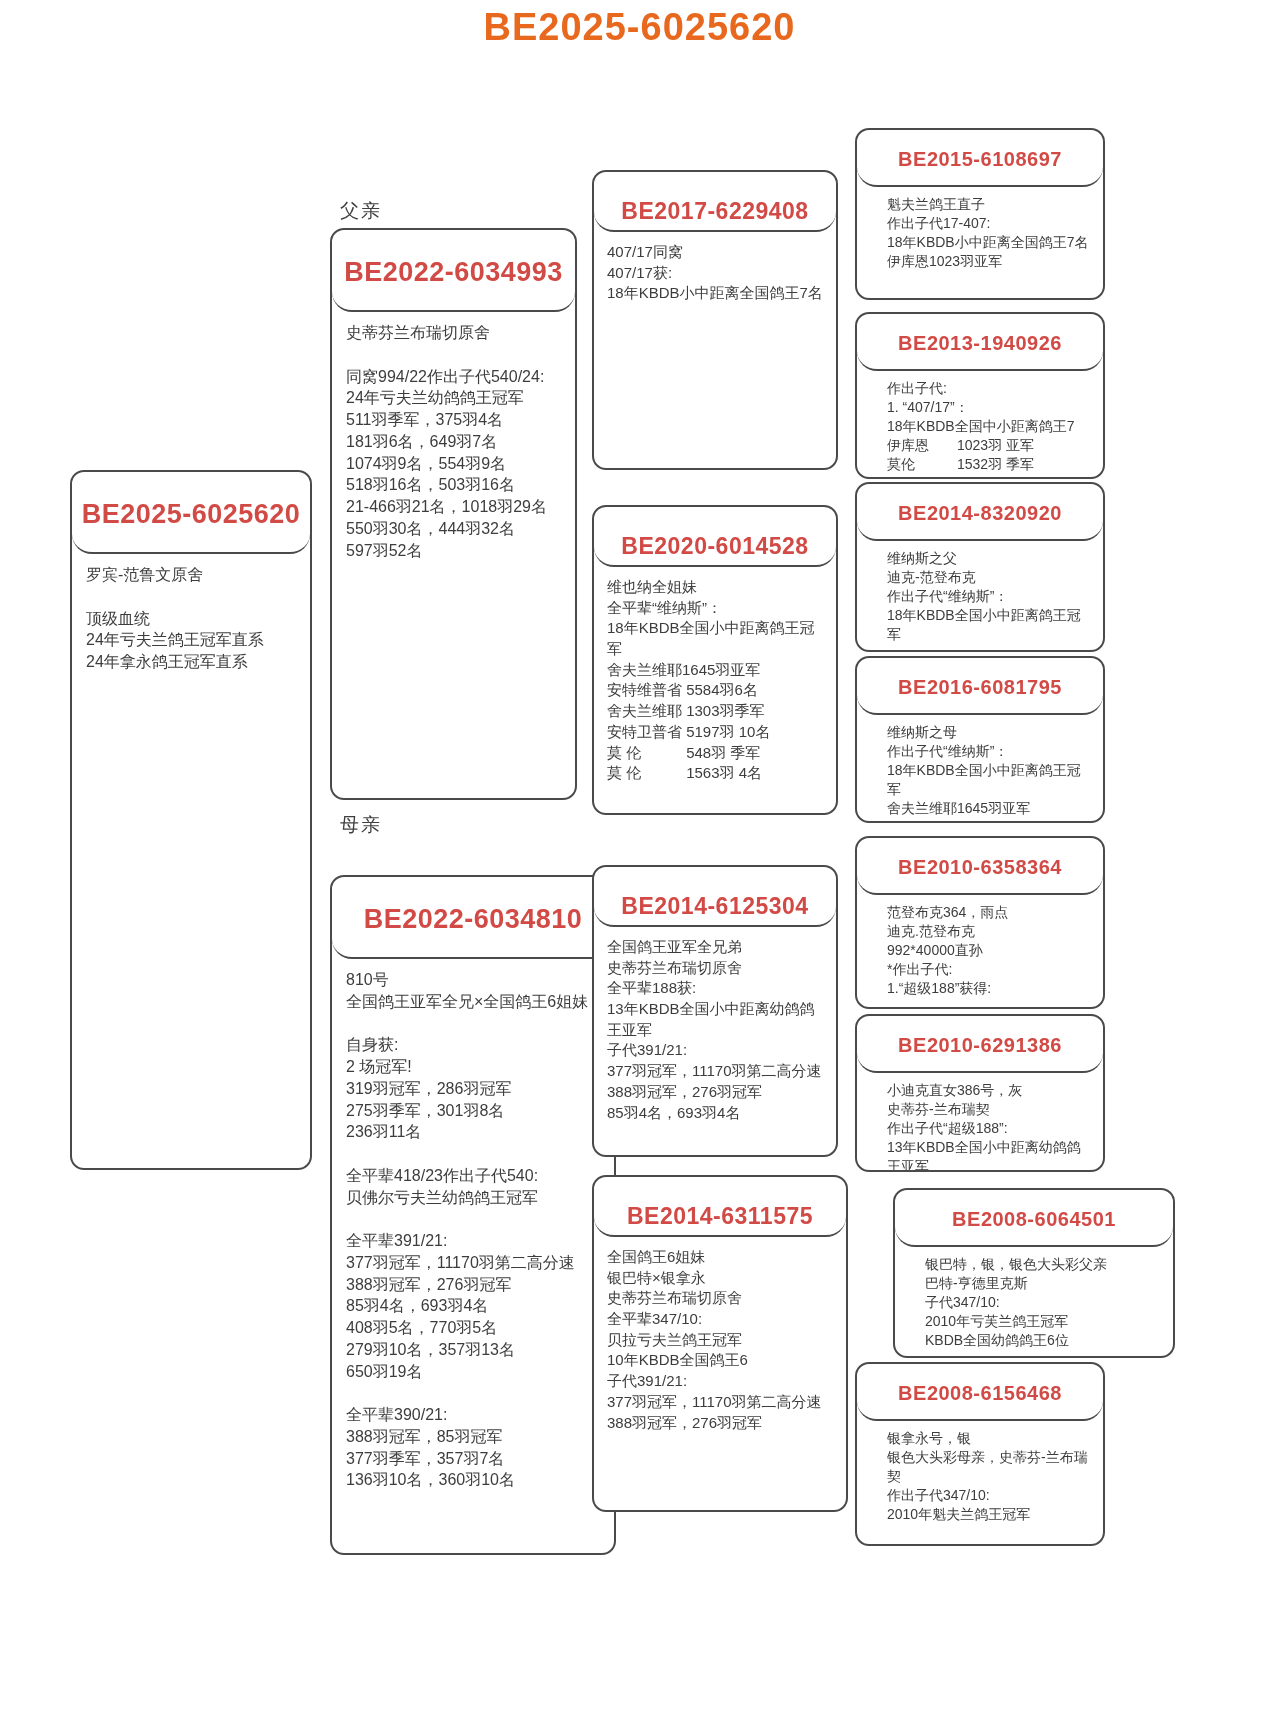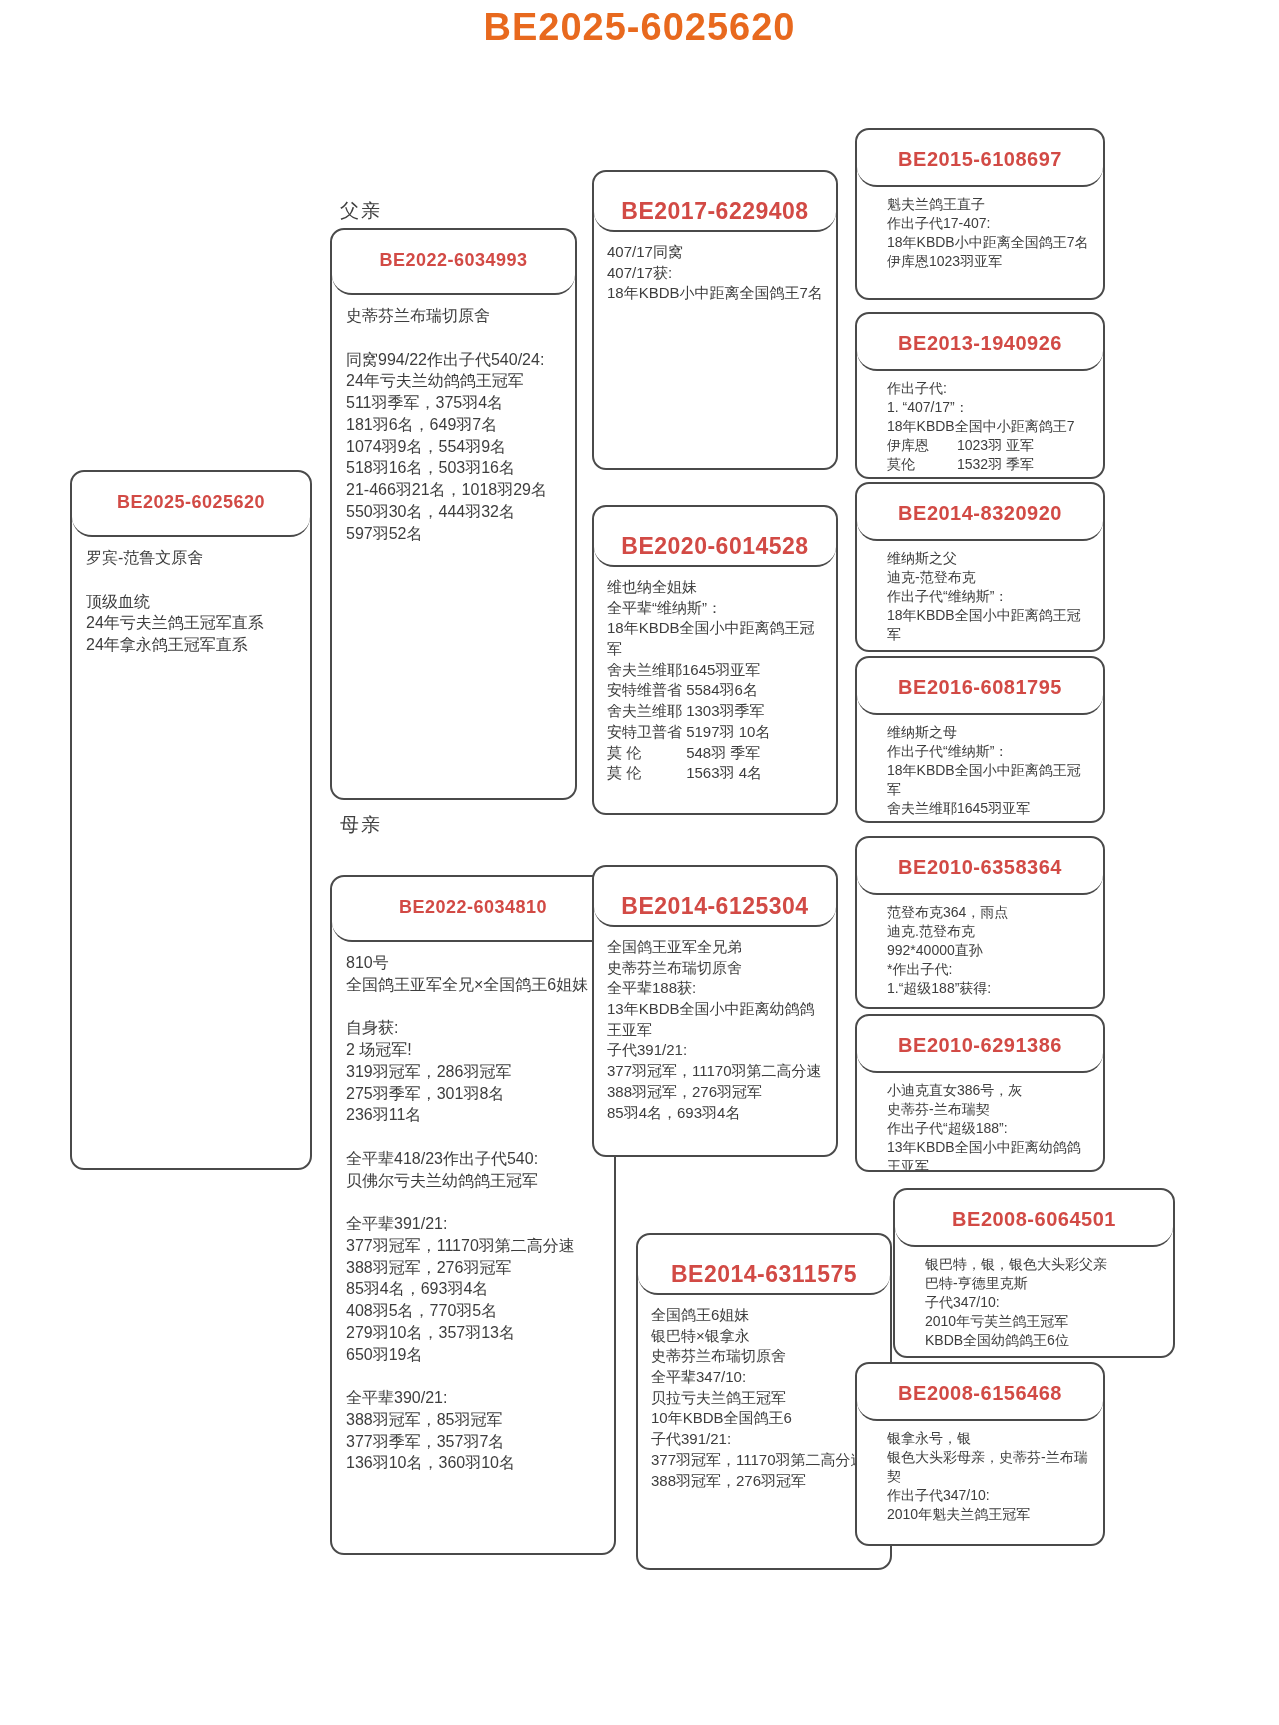--- a/index.html
+++ b/index.html
@@ -31,21 +31,21 @@
     overflow:hidden;
   }
   .box-title{
     text-align:center;
     font-weight:bold;
     color:#D24A45;
     border-bottom:2.5px solid #4a4a4a;
     letter-spacing:0.5px;
     border-radius:20px;
   }
-  .big .box-title{font-size:18px;padding:20px 6px 22px;}
+  .big .box-title{font-size:27px;padding:27px 6px 22px;}
   .col3 .box-title{font-size:23px;padding:26px 6px 5px;}
   .small .box-title{font-size:20px;padding:18px 6px 14px;}
   .box-body{
     white-space:pre-line;
     color:#3d3d3d;
   }
   .big .box-body{font-size:16px;line-height:1.36;padding:10px 14px 0;}
   .col3 .box-body{font-size:15px;line-height:1.38;padding:10px 13px 0;}
   .small .box-body{font-size:14px;line-height:1.36;padding:8px 12px 0;margin-left:18px;}
 </style>
@@ -136,21 +136,21 @@
     <div class="box-body">全国鸽王亚军全兄弟
 史蒂芬兰布瑞切原舍
 全平辈188获:
 13年KBDB全国小中距离幼鸽鸽王亚军
 子代391/21:
 377羽冠军，11170羽第二高分速
 388羽冠军，276羽冠军
 85羽4名，693羽4名</div>
   </div>
 
-  <div class="box col3" style="left:592px;top:1233px;width:256px;height:337px;margin-left:44px;">
+  <div class="box col3" style="left:592px;top:1175px;width:256px;height:337px;">
     <div class="box-title">BE2014-6311575</div>
     <div class="box-body">全国鸽王6姐妹
 银巴特×银拿永
 史蒂芬兰布瑞切原舍
 全平辈347/10:
 贝拉亏夫兰鸽王冠军
 10年KBDB全国鸽王6
 子代391/21:
 377羽冠军，11170羽第二高分速
 388羽冠军，276羽冠军</div>

